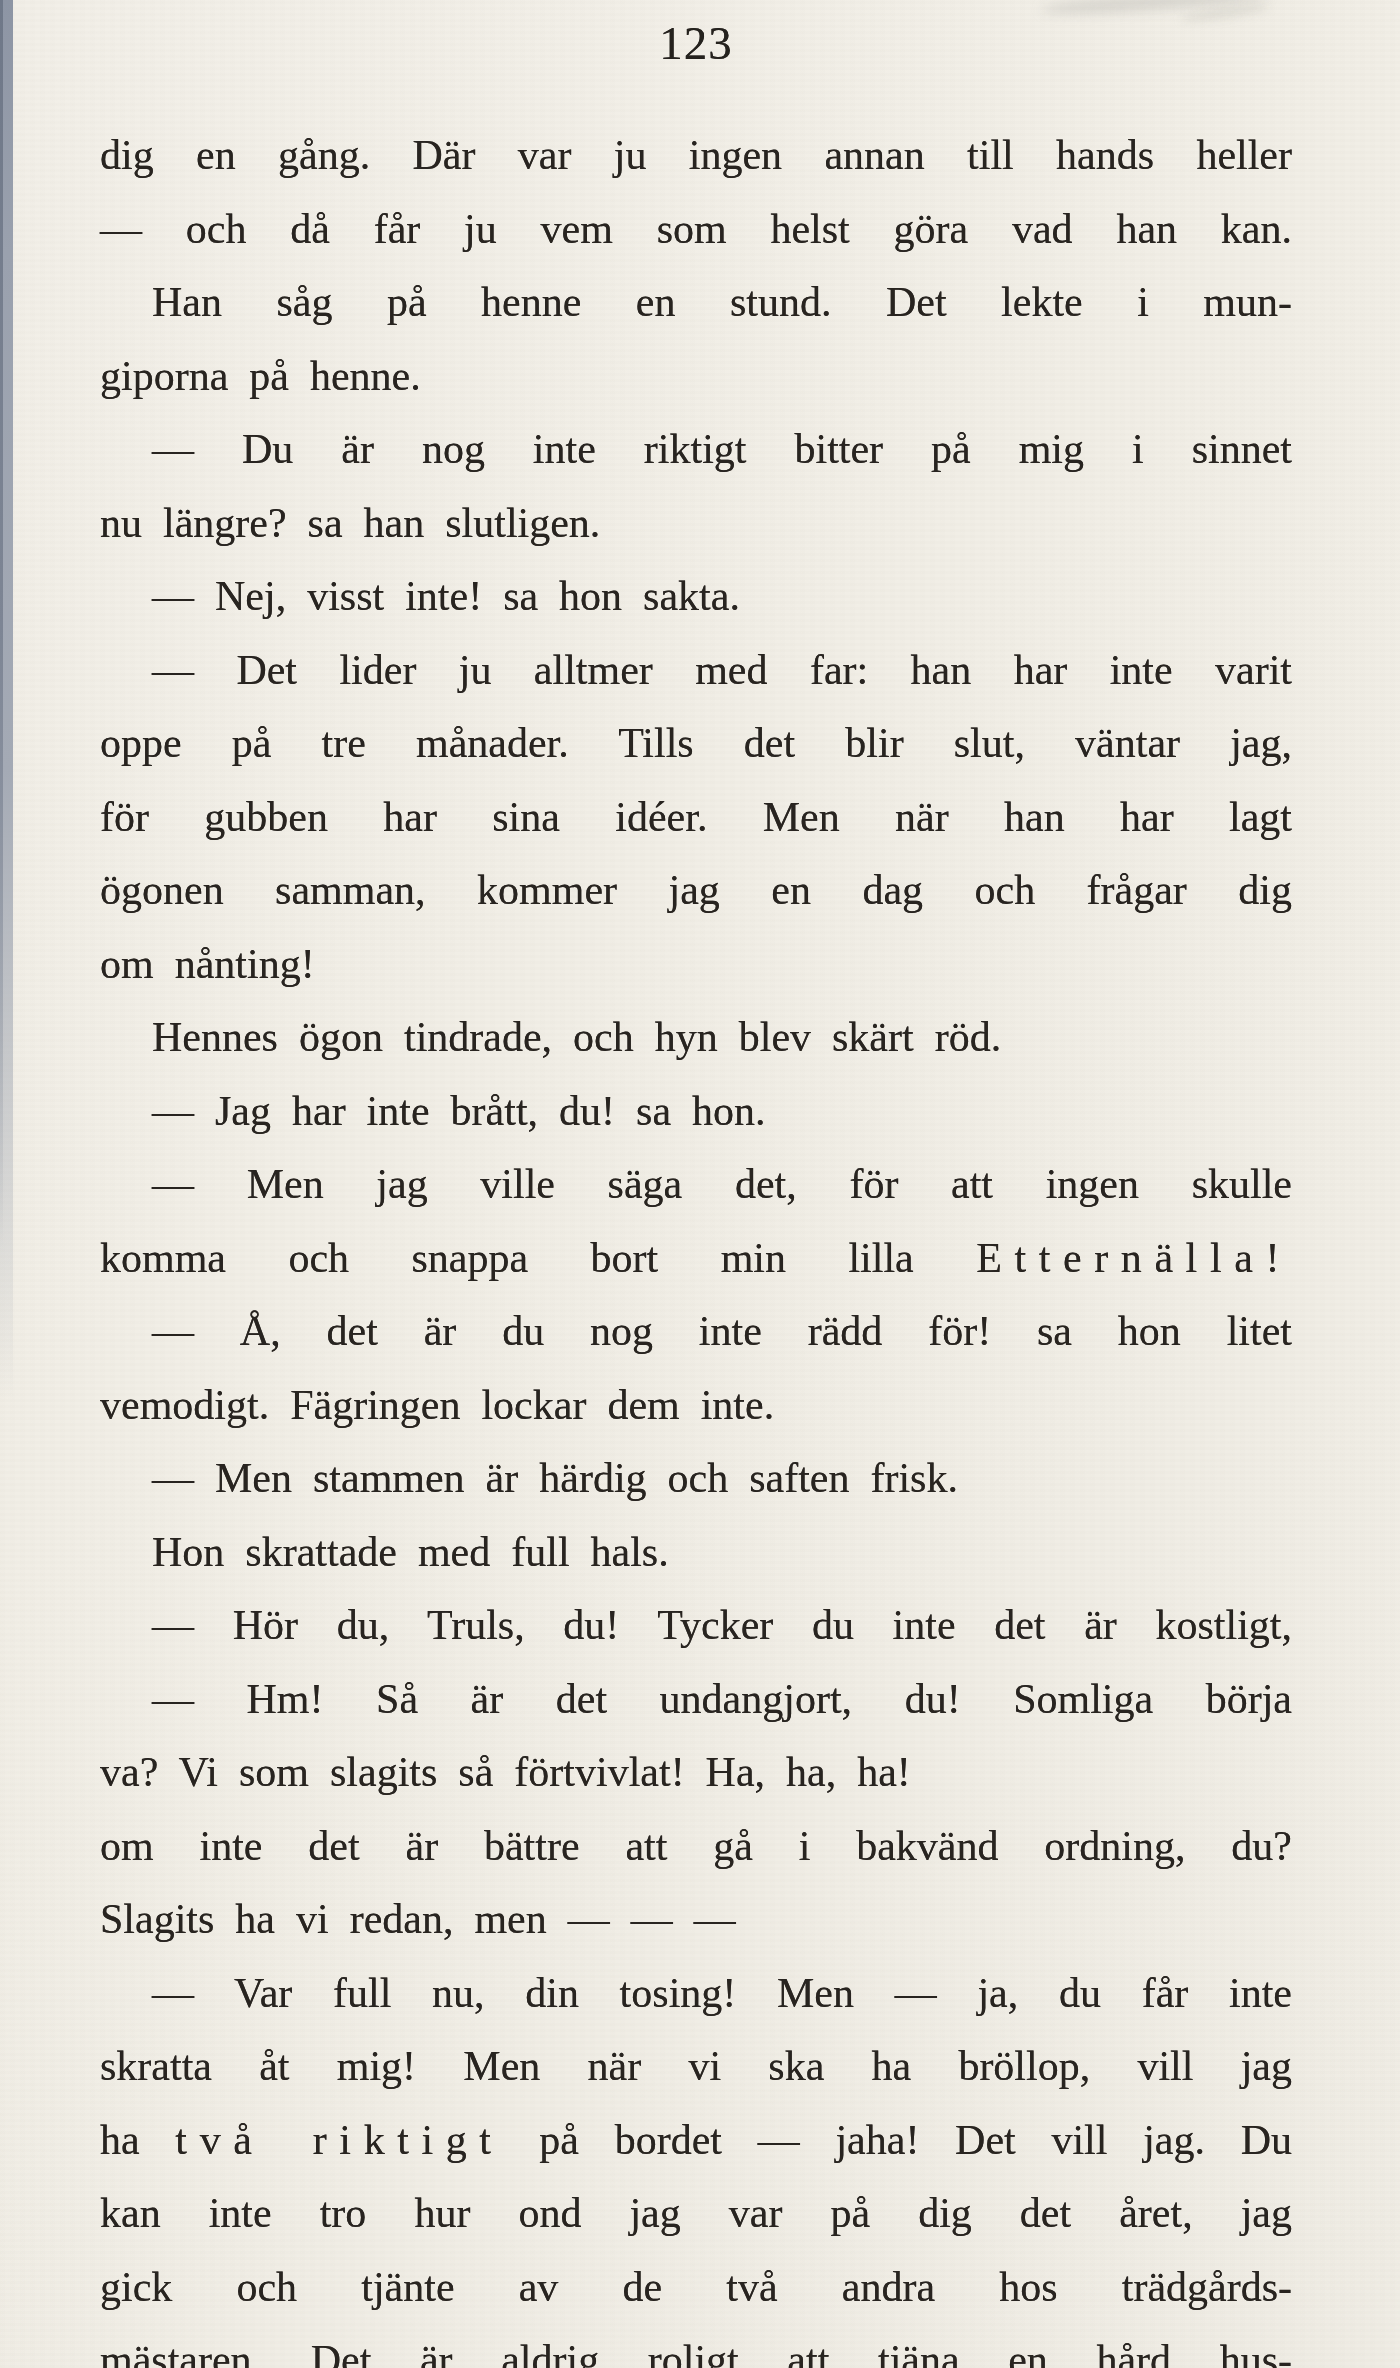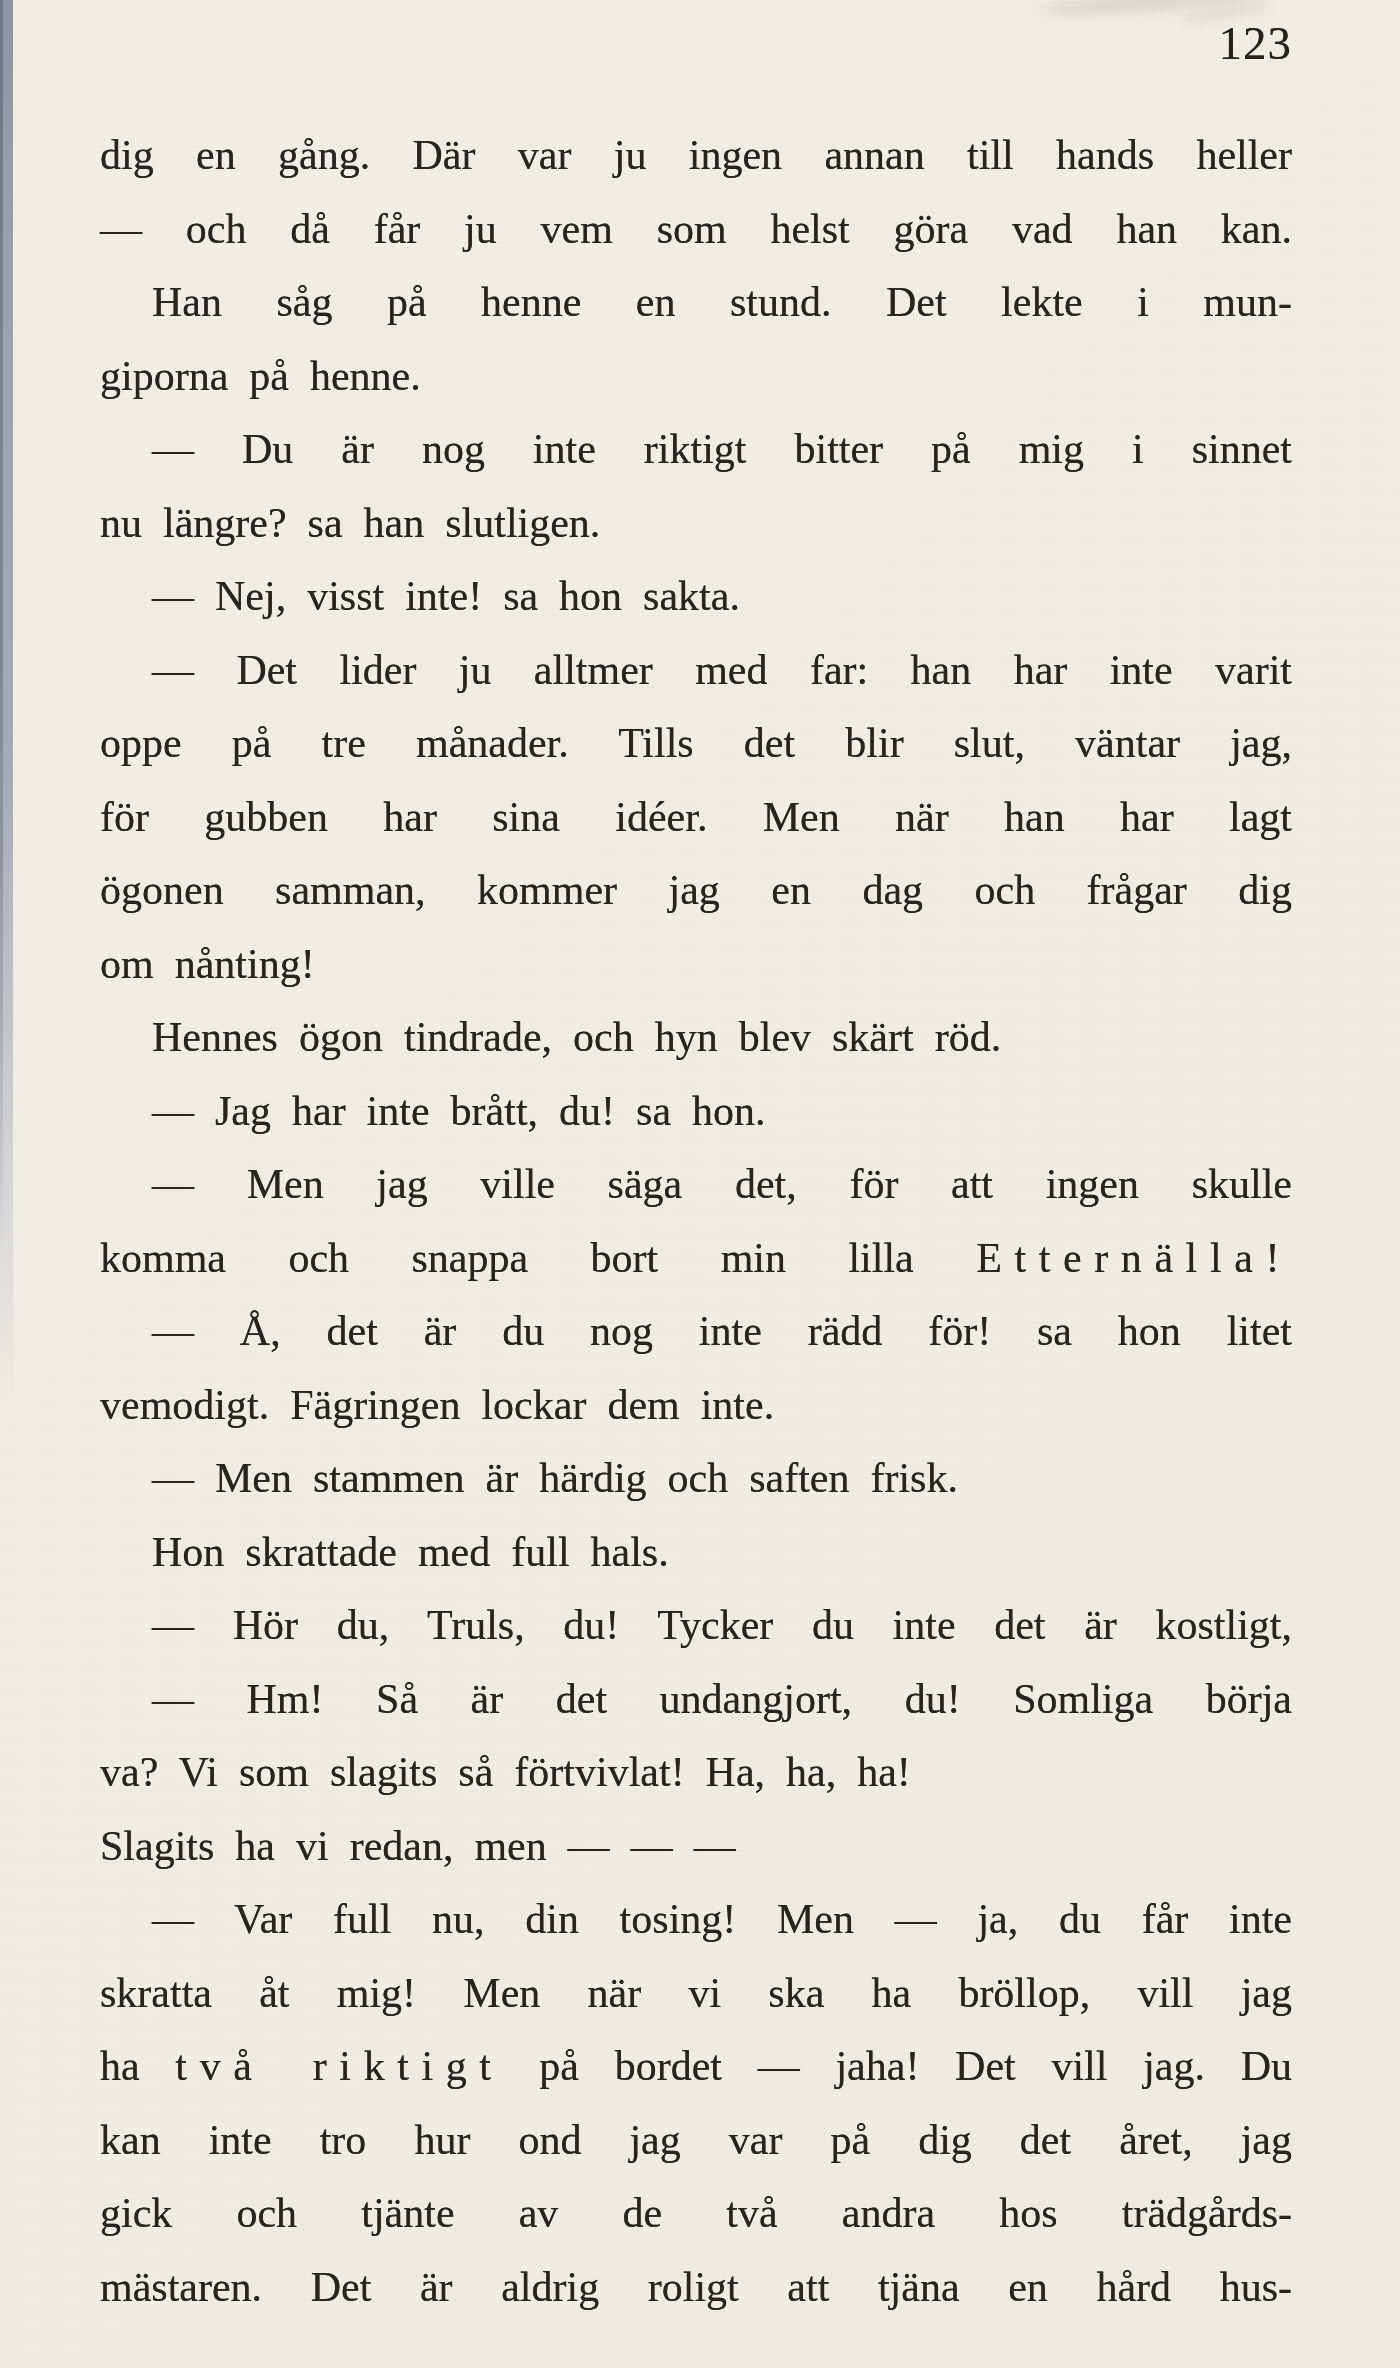--- a/index.html
+++ b/index.html
@@ -69,21 +69,21 @@
     background: rgba(150,148,140,0.2);
     border-radius: 50%;
     filter: blur(5px);
     transform: rotate(-8deg);
   }
   .page-number {
     position: absolute;
     left: 100px;
     top: 16px;
     width: 1192px;
-    text-align: right;
+    text-align: center;
     font-size: 47px;
     color: #25221e;
     letter-spacing: 1px;
     text-shadow: 0 0 0.5px rgba(35,32,28,0.85);
   }
   .page-text {
     position: absolute;
     left: 100px;
     top: 112px;
     width: 1192px;
@@ -137,20 +137,21 @@
     <div class="line indent">— Jag har inte brått, du! sa hon.</div>
     <div class="line indent fill">— Men jag ville säga det, för att ingen skulle</div>
     <div class="line fill"><span>komma och snappa bort min lilla </span><span class="spaced">Etternälla!</span></div>
     <div class="line indent fill">— Å, det är du nog inte rädd för! sa hon litet</div>
     <div class="line">vemodigt. Fägringen lockar dem inte.</div>
     <div class="line indent">— Men stammen är härdig och saften frisk.</div>
     <div class="line indent">Hon skrattade med full hals.</div>
     <div class="line indent fill">— Hör du, Truls, du! Tycker du inte det är kostligt,</div>
     <div class="line indent fill">— Hm! Så är det undangjort, du! Somliga börja</div>
     <div class="line">va? Vi som slagits så förtvivlat! Ha, ha, ha!</div>
+    <div class="line fill">om inte det är bättre att gå i bakvänd ordning, du?</div>
     <div class="line">Slagits ha vi redan, men — — —</div>
     <div class="line indent fill">— Var full nu, din tosing! Men — ja, du får inte</div>
     <div class="line fill">skratta åt mig! Men när vi ska ha bröllop, vill jag</div>
     <div class="line fill"><span>ha </span><span class="spaced">två riktigt</span><span> på bordet — jaha! Det vill jag. Du</span></div>
     <div class="line fill">kan inte tro hur ond jag var på dig det året, jag</div>
     <div class="line fill">gick och tjänte av de två andra hos trädgårds-</div>
     <div class="line fill">mästaren. Det är aldrig roligt att tjäna en hård hus-</div>
   </div>
 
 </body></html>

